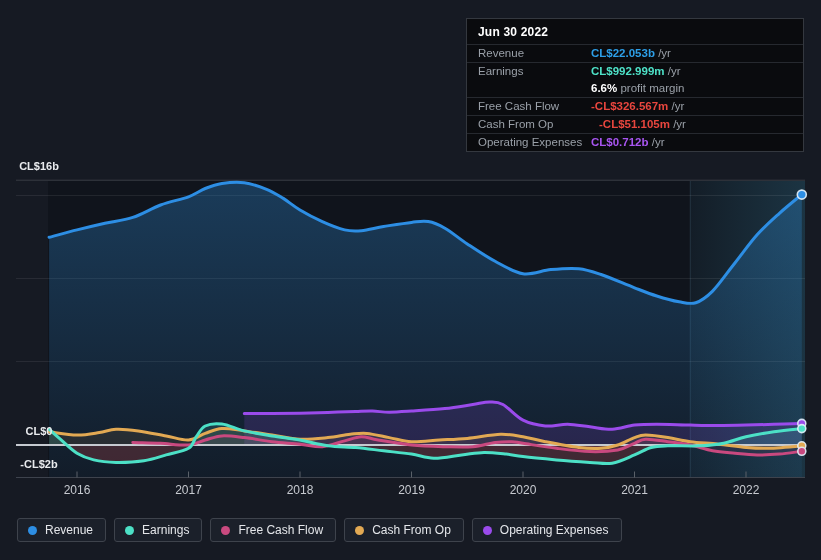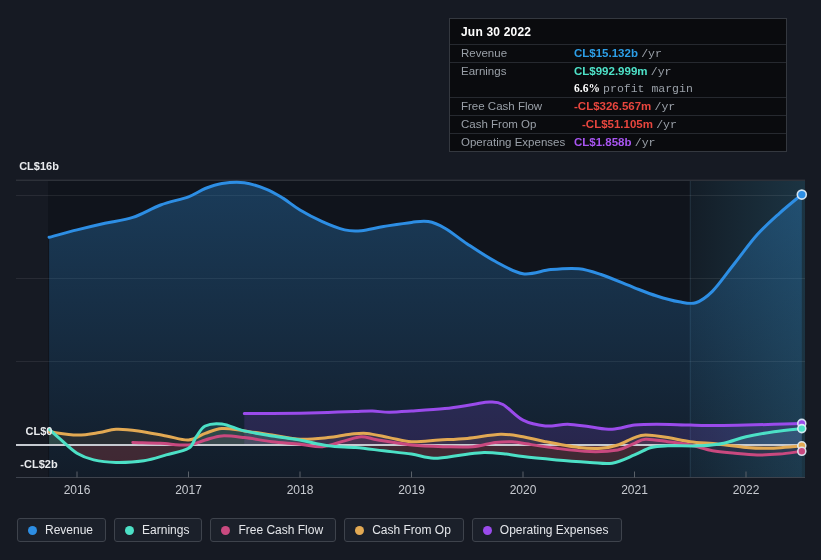--- a/index.html
+++ b/index.html
@@ -6,39 +6,39 @@
   body{
     width:821px;height:560px;position:relative;overflow:hidden;
     background:#161a23;
     font-family:"Liberation Sans", sans-serif;
   }
   .stage{position:absolute;inset:0;}
   #chart{position:absolute;left:0;top:0;}
 
   
   .tooltip{
-    position:absolute;left:449px;top:18px;width:338px;
+    position:absolute;left:466px;top:18px;width:338px;
     background:#0a0b0e;border:1px solid #34383f;box-sizing:border-box;
     z-index:5;
   }
   .tt-header{
     font-size:12px;font-weight:bold;color:#ffffff;
     padding:6px 11px 5px 11px;letter-spacing:.2px;
   }
   .tt-row{
     display:flex;align-items:center;
     padding:2px 11px;border-top:1px solid #26292f;
     font-size:11.5px;line-height:13px;height:13px;
   }
   .tt-row.no-line{border-top:none;}
   .tt-label{flex:0 0 113px;color:#9aa0a8;}
   .tt-value{white-space:nowrap;}
   .tt-val{font-weight:bold;}
-  .tt-margin{font-weight:bold;color:#ffffff;font-family:Liberation Serif, serif;}
-  .tt-unit{color:#9aa0a8;font-family:Liberation Mono, monospace;}
+  .tt-margin{font-weight:bold;color:#ffffff;}
+  .tt-unit{color:#9aa0a8;}
 
   
   .legend{position:absolute;left:17px;top:518px;display:flex;gap:8px;z-index:5;}
   .chip{
     display:flex;align-items:center;gap:8px;
     height:24px;padding:0 12px 0 10px;box-sizing:border-box;
     background:#1b202a;border:1px solid #3e434c;border-radius:3px;
     cursor:pointer;
   }
   .chip-dot{width:9px;height:9px;border-radius:50%;flex:0 0 auto;}
@@ -122,21 +122,21 @@
         <text x="39" y="435" text-anchor="middle" fill="#e9ebee" font-size="11px" font-weight="bold" font-family="Liberation Sans, sans-serif">CL$0</text>
         <text x="39" y="468.1" text-anchor="middle" fill="#e9ebee" font-size="11px" font-weight="bold" font-family="Liberation Sans, sans-serif">-CL$2b</text>
       </g>
     </svg>
 
   <div class="tooltip">
     <div class="tt-header">Jun 30 2022</div>
 
     <div class="tt-row">
       <span class="tt-label">Revenue</span>
-      <span class="tt-value"><span class="tt-val" style="color: rgb(45, 159, 232);">CL$15.132b</span> <span class="tt-unit">/yr</span></span>
+      <span class="tt-value"><span class="tt-val" style="color: rgb(45, 159, 232);">CL$22.053b</span> <span class="tt-unit">/yr</span></span>
     </div>
 
     <div class="tt-row">
       <span class="tt-label">Earnings</span>
       <span class="tt-value"><span class="tt-val" style="color: rgb(78, 226, 200); margin-top: 16px;">CL$992.999m</span> <span class="tt-unit">/yr</span></span>
     </div>
 
     <div class="tt-row no-line">
       <span class="tt-label"></span>
       <span class="tt-value"><span class="tt-margin">6.6%</span> <span class="tt-unit">profit margin</span></span>
@@ -147,21 +147,21 @@
       <span class="tt-value"><span class="tt-val" style="color: rgb(232, 70, 62);">-CL$326.567m</span> <span class="tt-unit">/yr</span></span>
     </div>
 
     <div class="tt-row">
       <span class="tt-label">Cash From Op</span>
       <span class="tt-value"><span class="tt-val" style="color: rgb(232, 70, 62); margin-left: 8px;">-CL$51.105m</span> <span class="tt-unit">/yr</span></span>
     </div>
 
     <div class="tt-row">
       <span class="tt-label">Operating Expenses</span>
-      <span class="tt-value"><span class="tt-val" style="color: rgb(168, 85, 240);">CL$1.858b</span> <span class="tt-unit">/yr</span></span>
+      <span class="tt-value"><span class="tt-val" style="color: rgb(168, 85, 240);">CL$0.712b</span> <span class="tt-unit">/yr</span></span>
     </div>
   </div>
 
   <div class="legend">
     <div class="chip">
       <span class="chip-dot" style="background: rgb(45, 142, 228);"></span>
       <span class="chip-label">Revenue</span>
     </div>
     <div class="chip">
       <span class="chip-dot" style="background: rgb(76, 224, 198);"></span>

